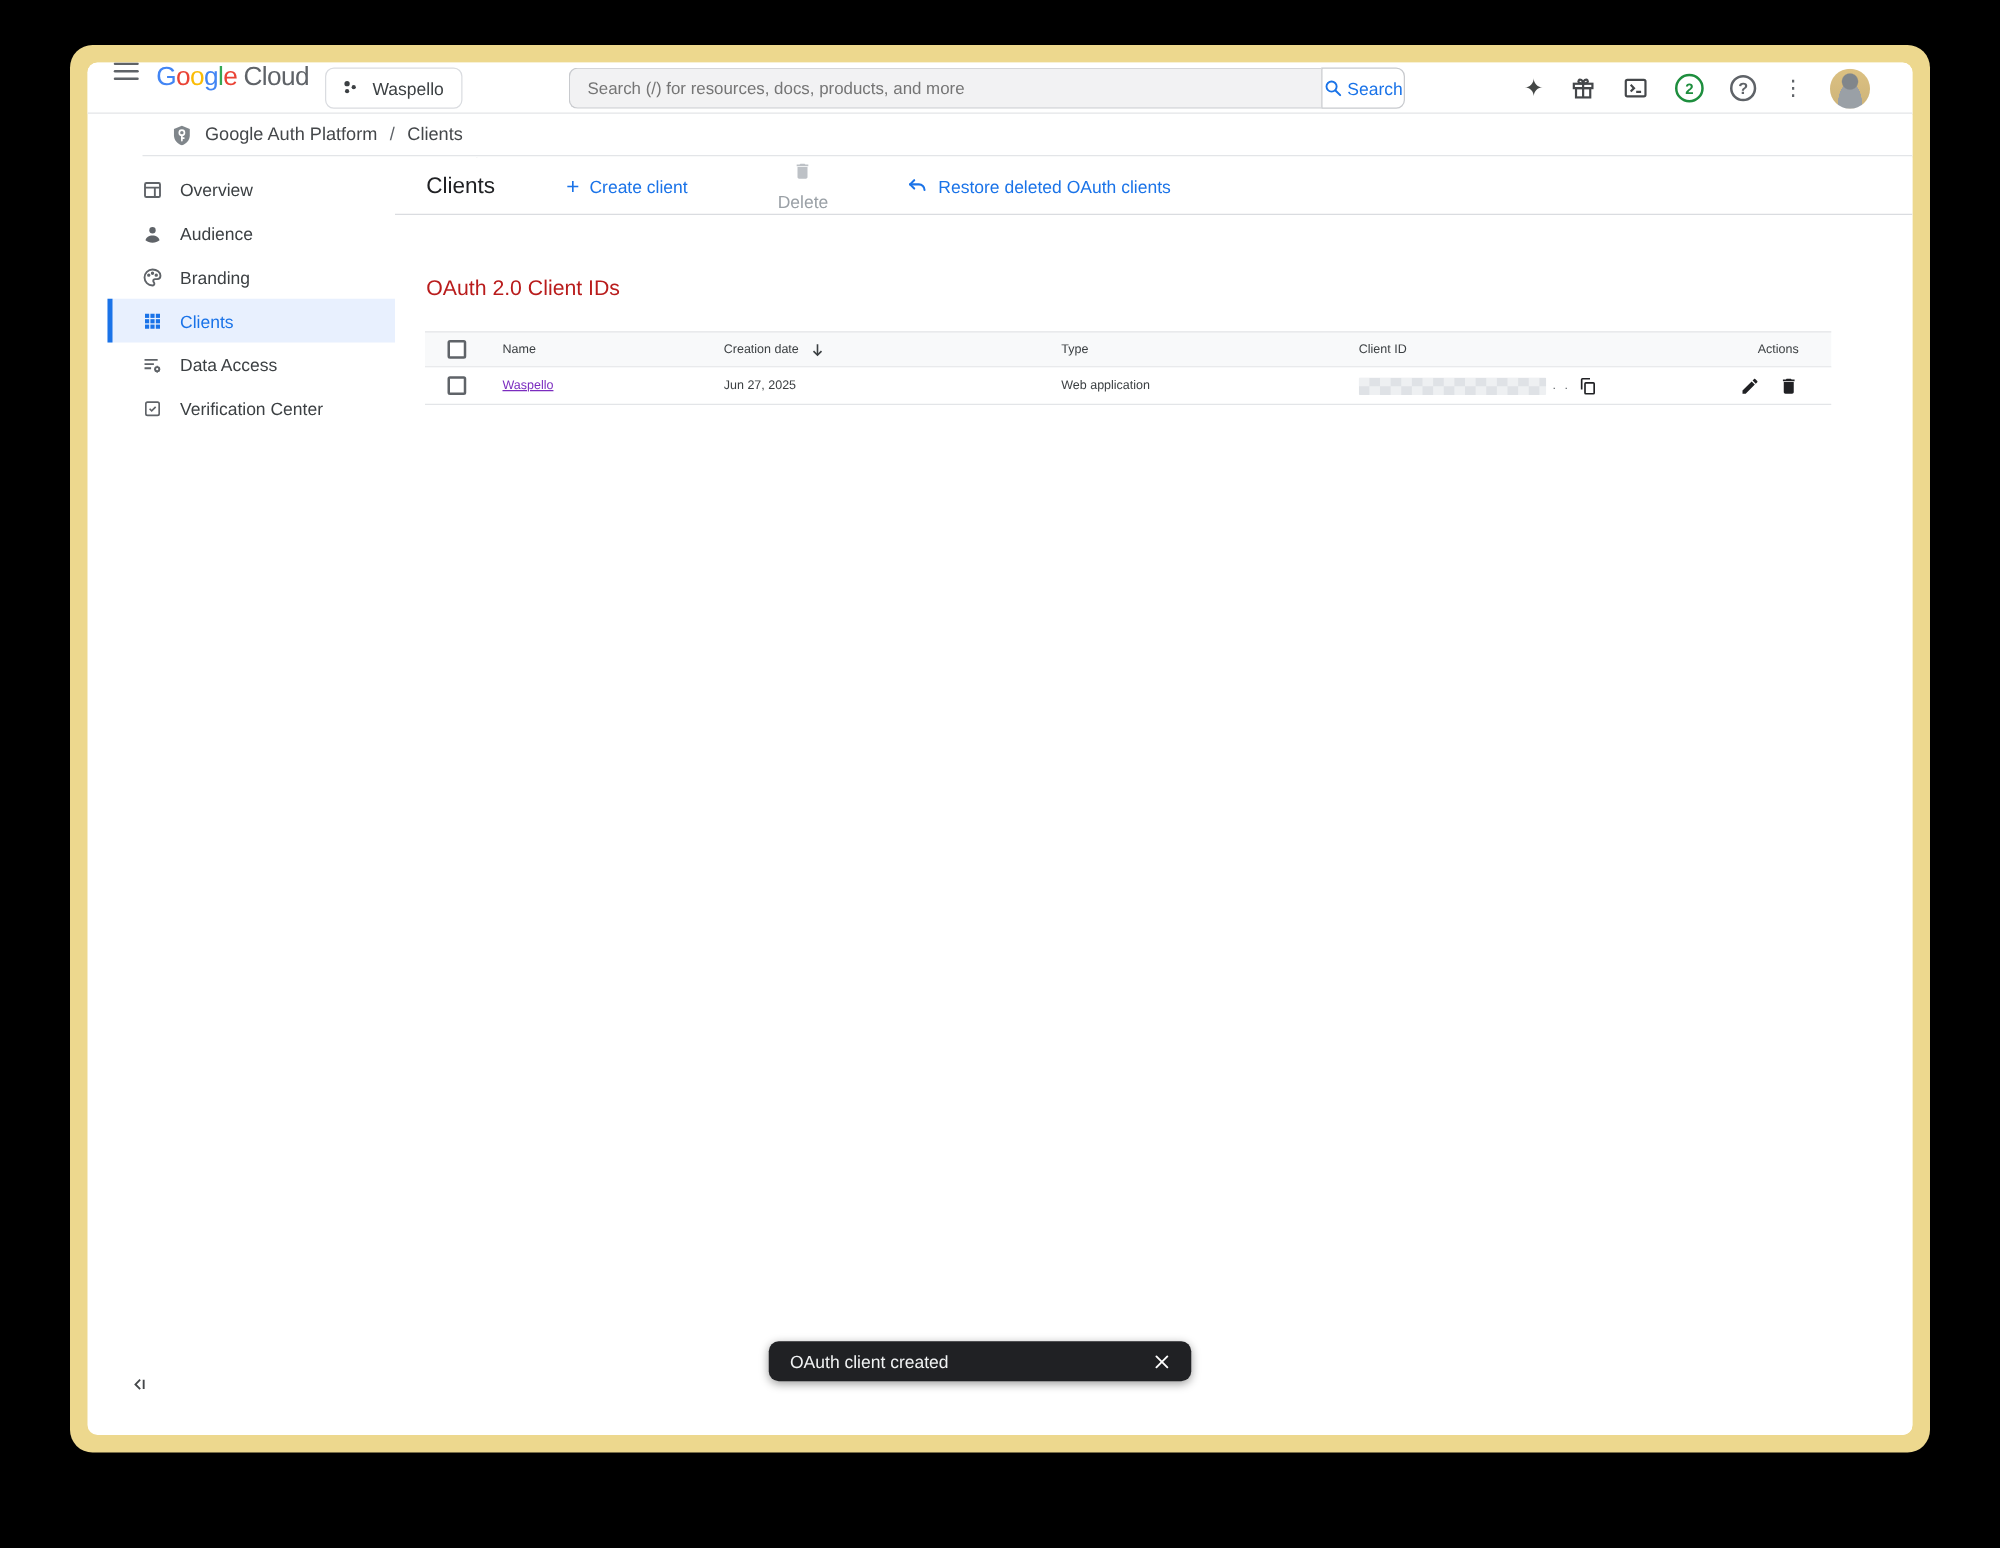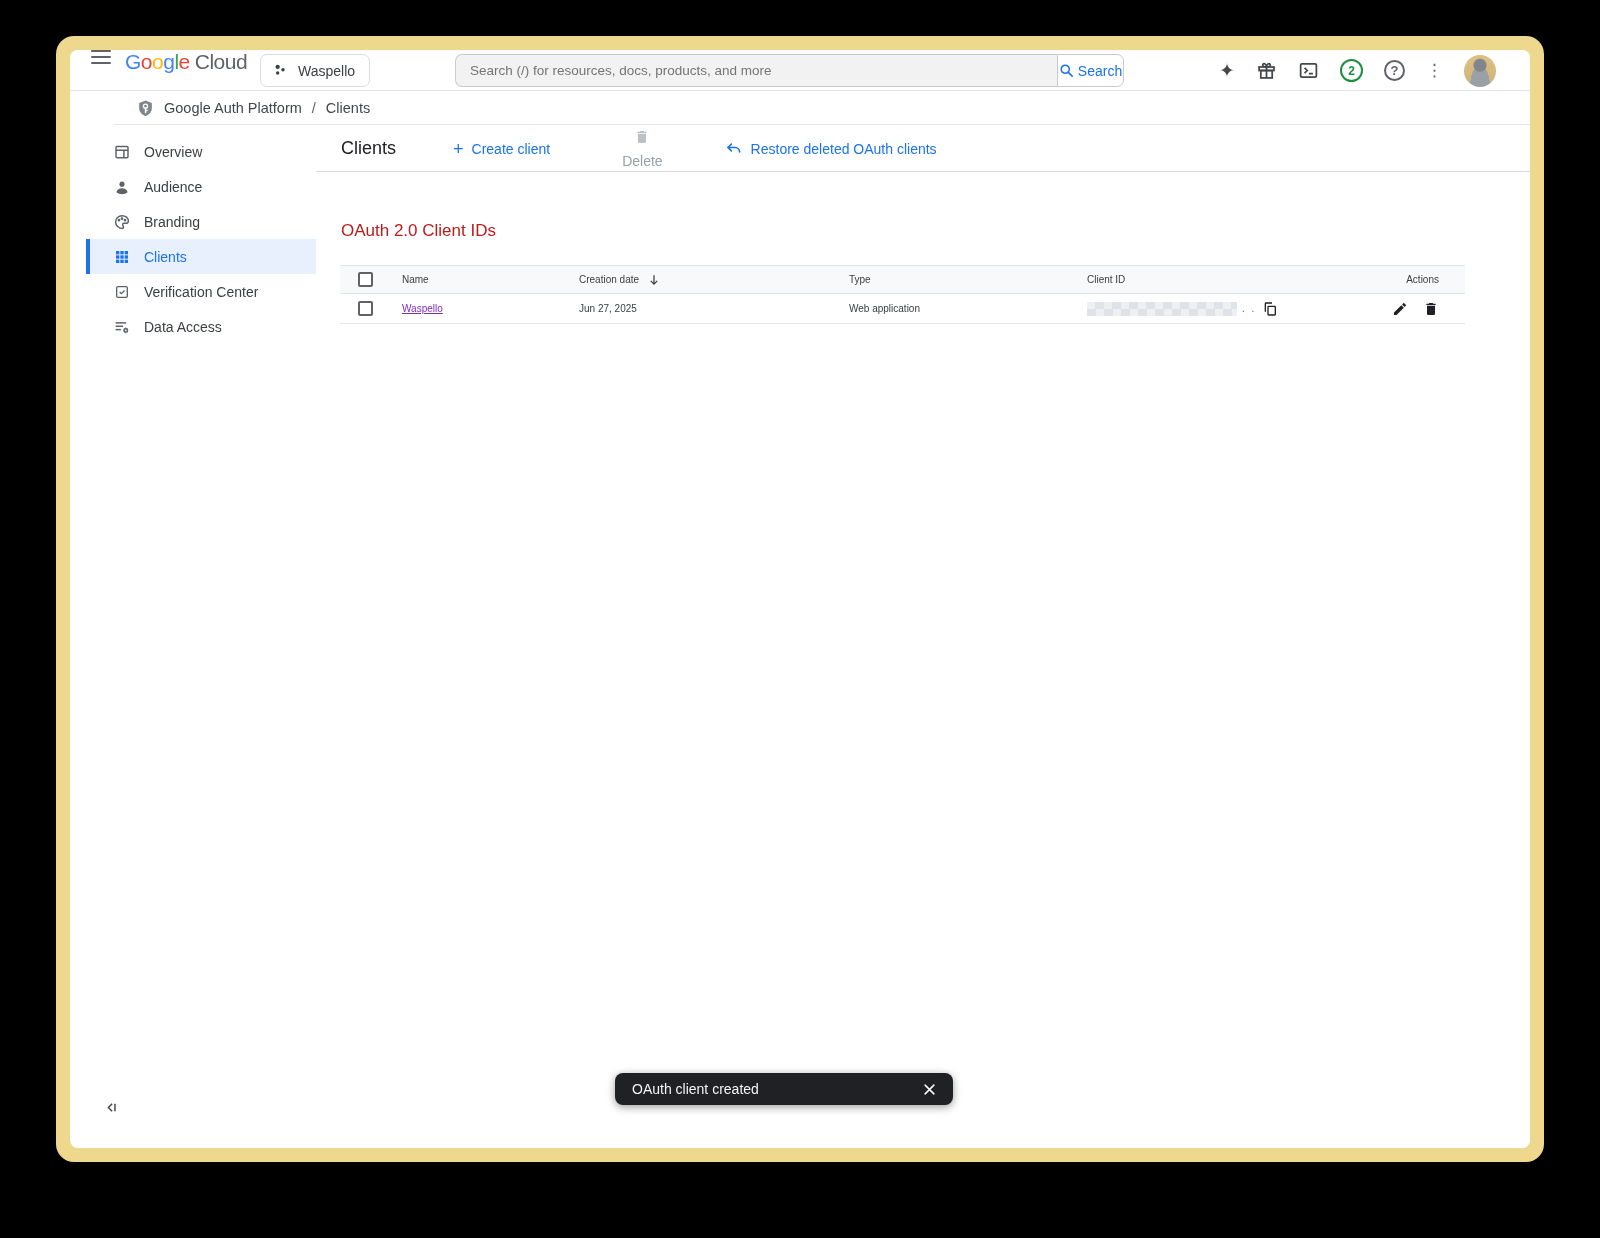--- a/index.html
+++ b/index.html
@@ -218,38 +218,38 @@
               <rect x="16" y="9.5" width="5" height="5"></rect>
             <rect x="3" y="16" width="5" height="5"></rect>
               <rect x="9.5" y="16" width="5" height="5"></rect>
               <rect x="16" y="16" width="5" height="5"></rect>
           </svg>
         </span>
         <span class="slabel">Clients</span>
       </div>
       <div class="side-item">
         <span class="sicon">
-          <svg width="16" height="16" viewBox="0 0 24 24" fill="none" stroke="#5f6368" stroke-width="2">
-            <rect x="4" y="4" width="16" height="16" rx="2"></rect>
-            <path d="M8.5 12l2.5 2.5 4.8-4.8"></path>
-          </svg>
-        </span>
-        <span class="slabel">Verification Center</span>
-      </div>
-      <div class="side-item">
-        <span class="sicon">
           <svg width="18" height="18" viewBox="0 0 24 24" fill="none" stroke="#5f6368" stroke-width="2">
             <path d="M3.5 6.5h14"></path>
               <path d="M3.5 11h10"></path>
               <path d="M3.5 15.5h7"></path>
             <circle cx="17" cy="16.5" r="2.2"></circle>
             <path d="M17 12.8v1.4M17 18.8v1.4M13.8 16.5h1.4M18.8 16.5h1.4M14.7 14.2l1 1M18.3 17.8l1 1M19.3 14.2l-1 1M15.7 17.8l-1 1" stroke-width="1.4"></path>
           </svg>
         </span>
         <span class="slabel">Data Access</span>
+      </div>
+      <div class="side-item">
+        <span class="sicon">
+          <svg width="16" height="16" viewBox="0 0 24 24" fill="none" stroke="#5f6368" stroke-width="2">
+            <rect x="4" y="4" width="16" height="16" rx="2"></rect>
+            <path d="M8.5 12l2.5 2.5 4.8-4.8"></path>
+          </svg>
+        </span>
+        <span class="slabel">Verification Center</span>
       </div>
       <div class="collapse-btn">
         <svg width="15" height="15" viewBox="0 0 24 24" fill="none" stroke="#44474a" stroke-width="2.4">
           <path d="M13 6l-6 6 6 6"></path>
             <path d="M17.5 6v12"></path>
         </svg>
       </div>
     </div>
 
     <div class="main">

